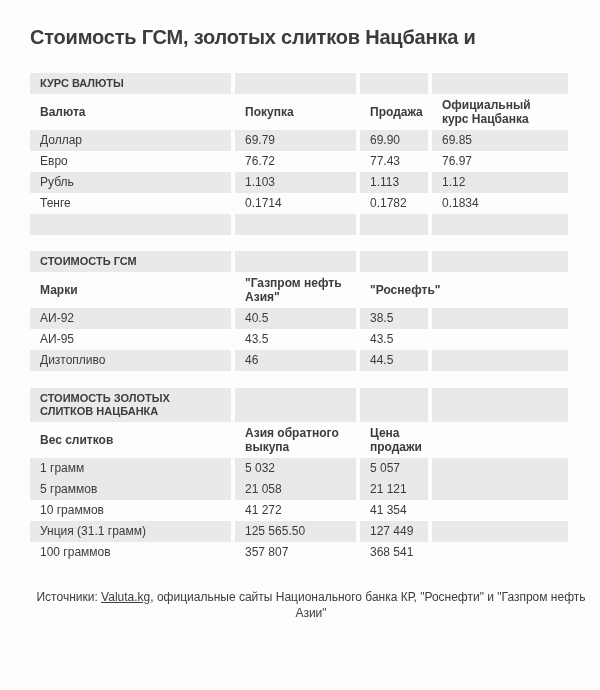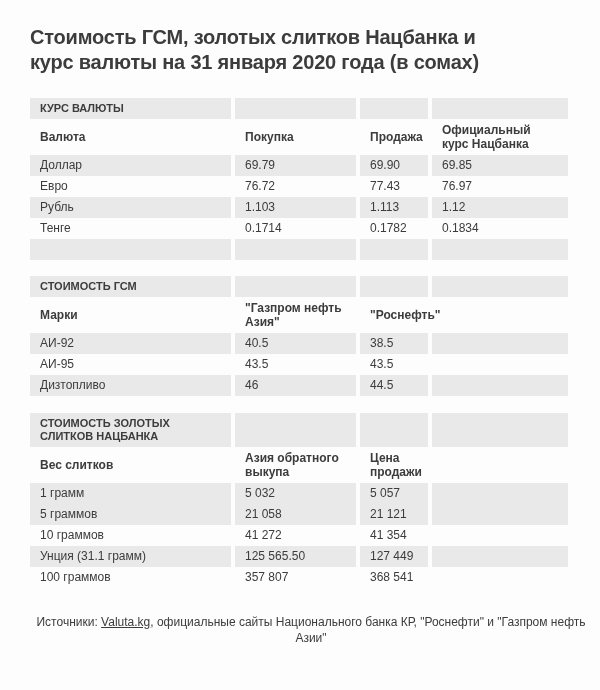--- a/index.html
+++ b/index.html
@@ -73,21 +73,20 @@
     color: inherit;
     text-decoration: underline;
     cursor: pointer;
   }
 </style>
 </head>
 <body>
 
 <div class="title">
   <div>Стоимость ГСМ, золотых слитков Нацбанка и</div>
-  <div>курс валюты на 31 января 2020 года (в сомах)</div>
 </div>
 
 <table id="currency-table">
   <colgroup>
       <col class="c1">
       <col class="c2">
       <col class="c3">
       <col class="c4">
     </colgroup>
   <tbody>

